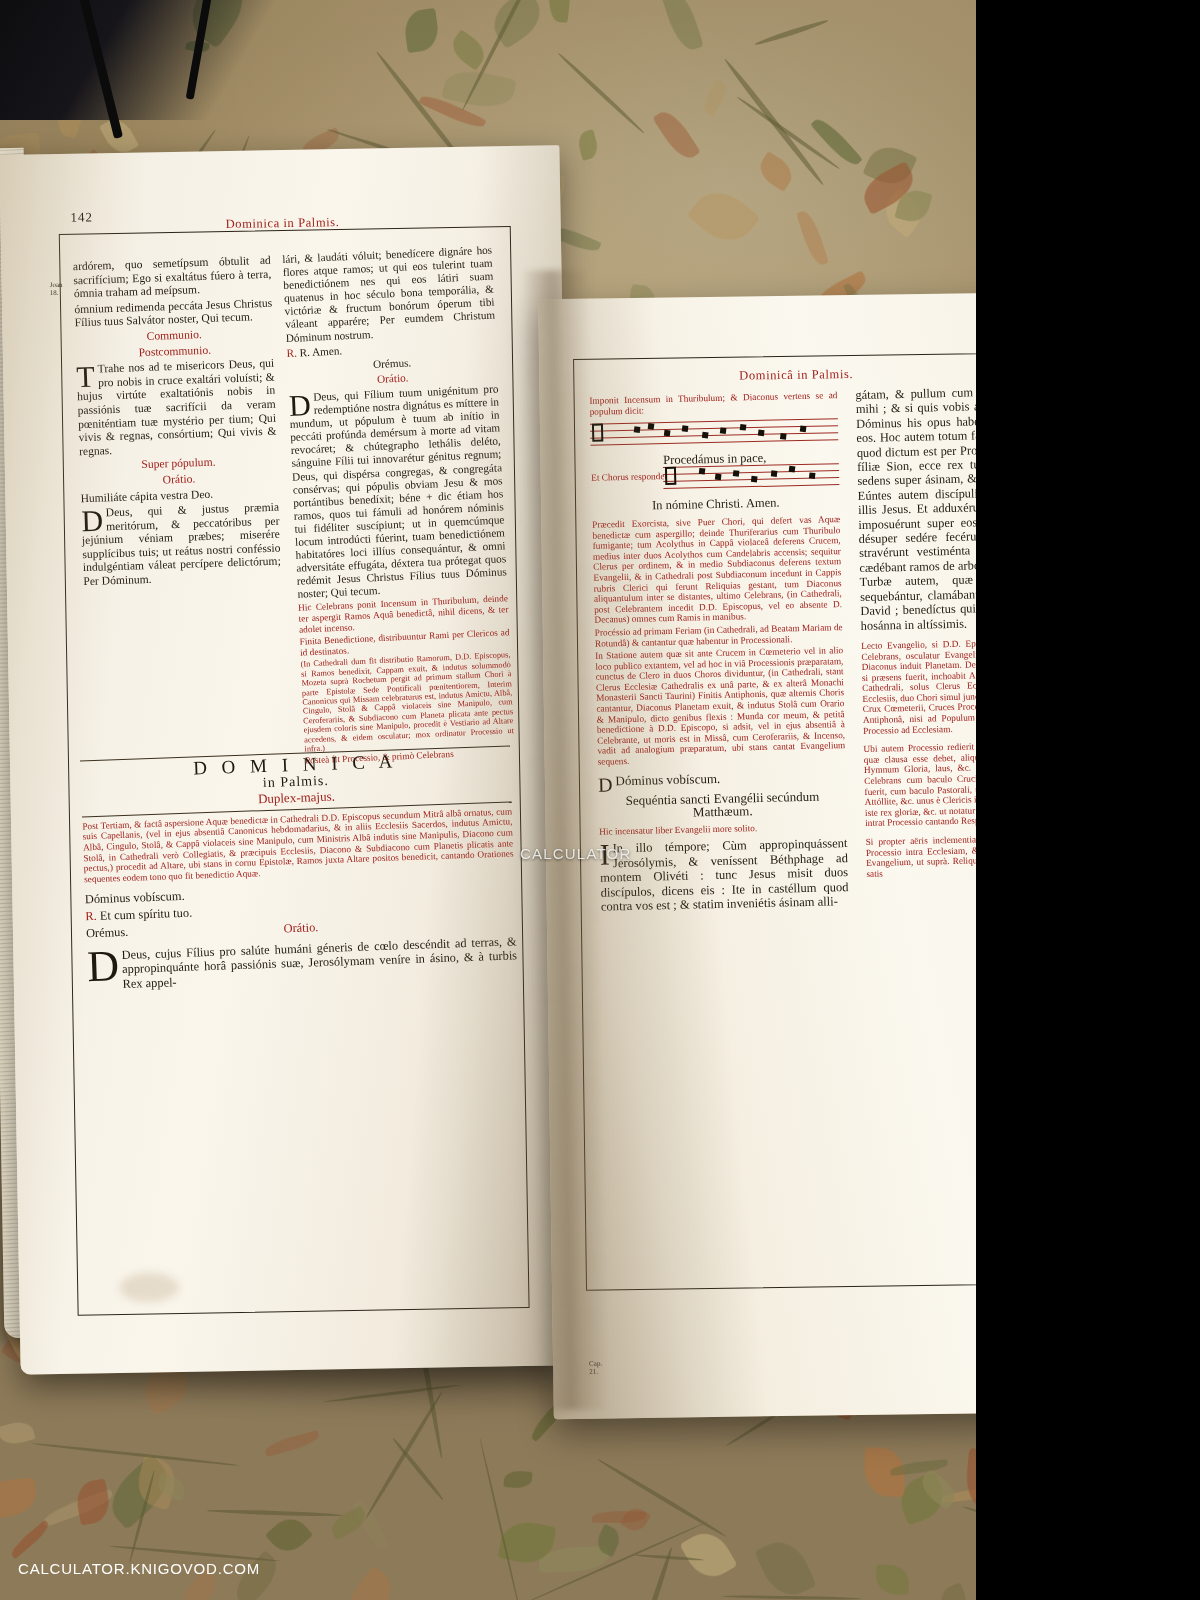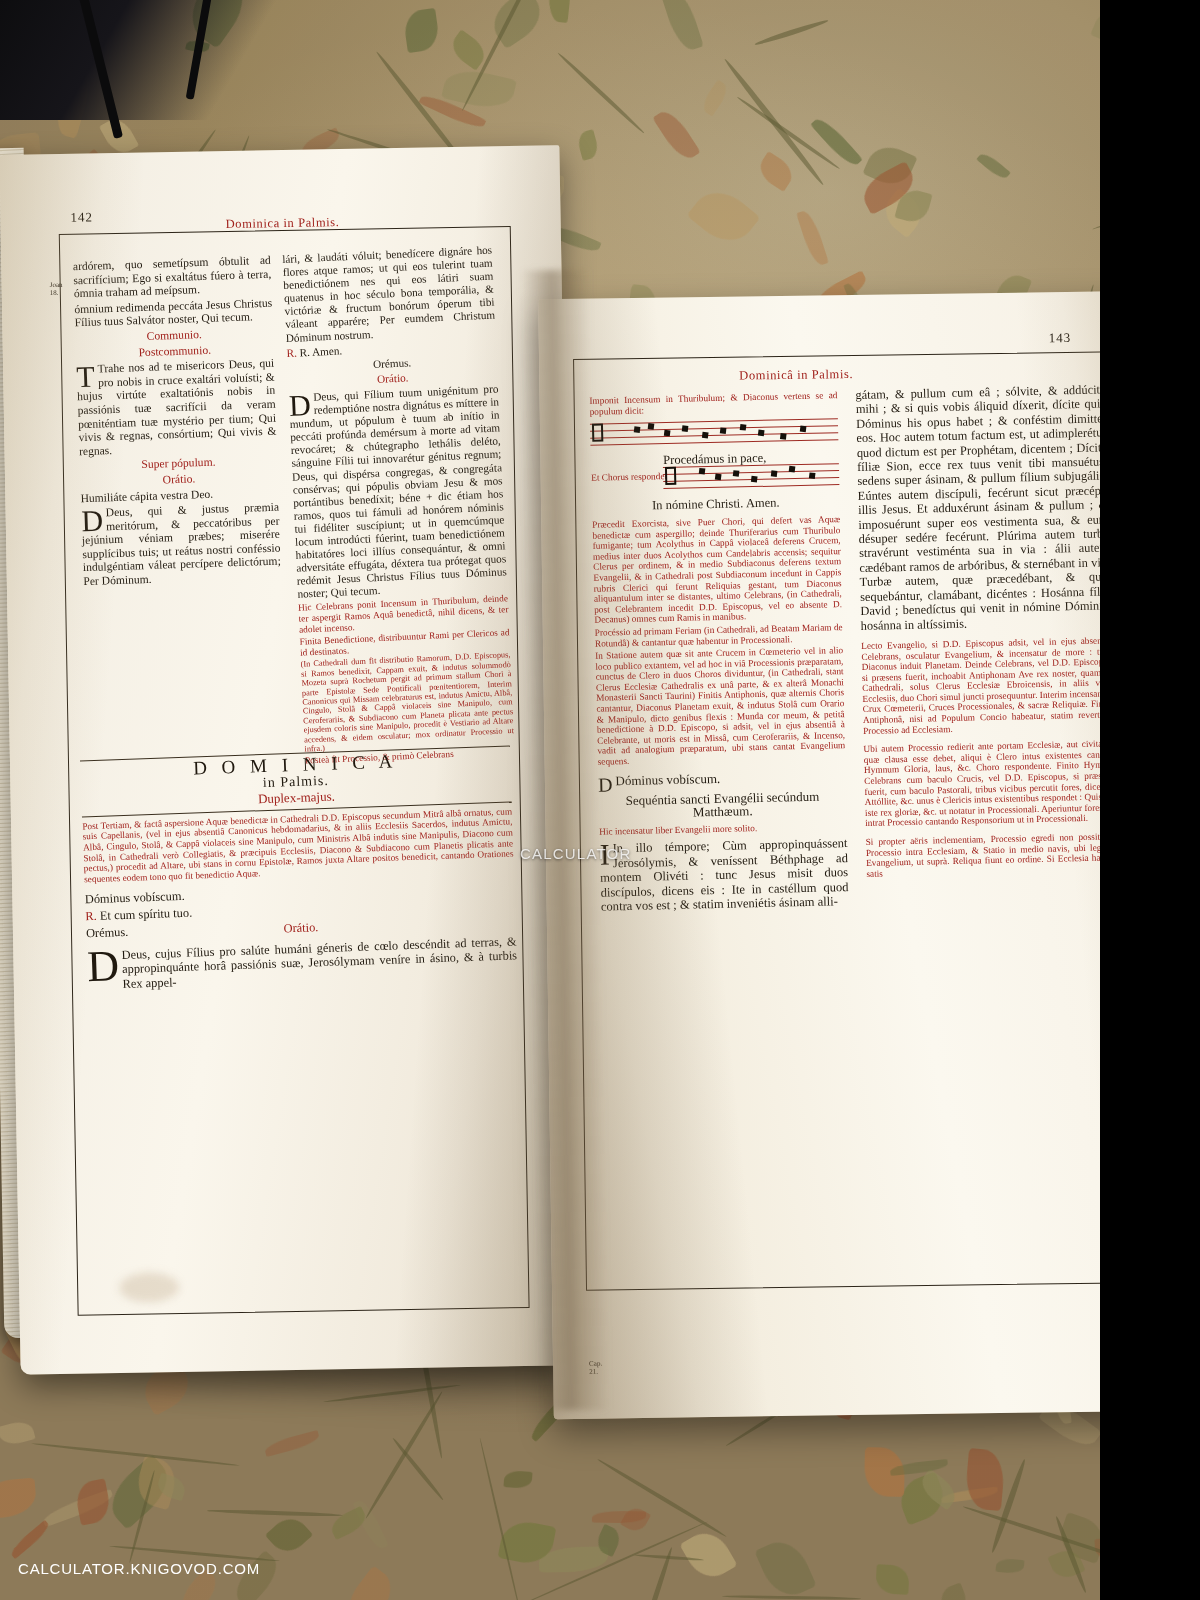--- a/index.html
+++ b/index.html
@@ -1,17 +1,17 @@
 <!DOCTYPE html>
 <html><head>
 <meta charset="utf-8">
 <style>
   html,body{margin:0;padding:0;background:#000;}
   body{width:1200px;height:1600px;overflow:hidden;font-family:"Liberation Serif",serif;}
-  #scene{position:relative;width:1100px;height:1600px;overflow:hidden;
+  #scene{position:relative;width:976px;height:1600px;overflow:hidden;
     background:
       radial-gradient(ellipse 900px 600px at 75% 12%, #cdbb92 0%, #c2ab7e 40%, #b59d6d 70%, #a8916a 100%),
       linear-gradient(170deg,#c9b68c 0%,#bda87c 30%,#c4b183 60%,#b5a077 100%);
   }
   
   .carpet{position:absolute;inset:0;}
   .leaf{position:absolute;border-radius:60% 10% 60% 10%;opacity:.85;
     filter:blur(.3px);}
   .stem{position:absolute;border-radius:50%;background:#6d6a3c;opacity:.55;}
   .carpet-veil{position:absolute;inset:0;

